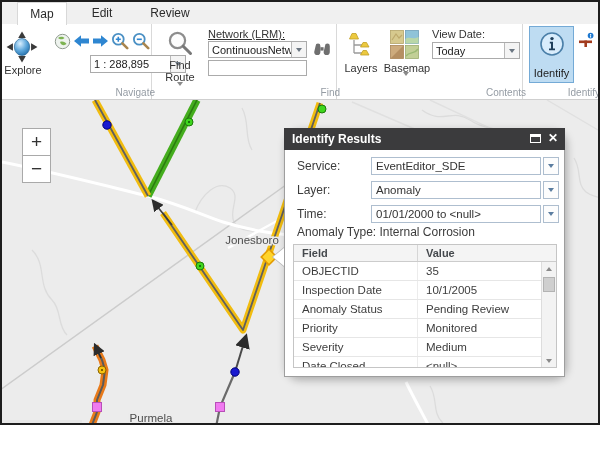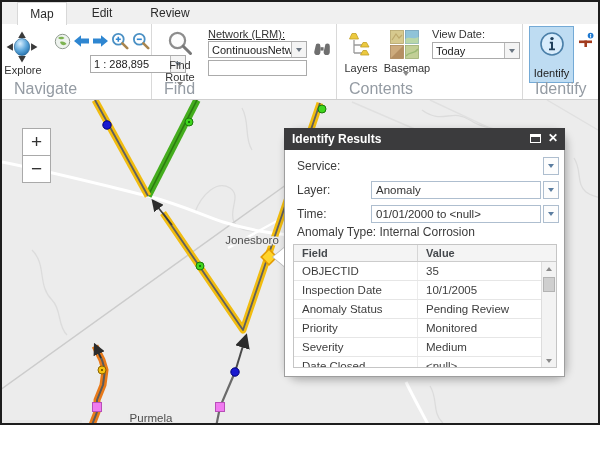--- a/index.html
+++ b/index.html
@@ -8,21 +8,21 @@
   .screen { position:relative; width:600px; height:425px; border:2px solid #1d1d1d; background:#fff; overflow:hidden; }
 
   
   .tabbar { position:absolute; left:0; top:0; width:596px; height:22px; background:#f0f0f0; }
   .tab { position:absolute; top:0; height:23px; text-align:center; font-size:12px; color:#2b2b2b; line-height:22px; cursor:default; }
   .tab.active { background:#fff; border:1px solid #d8d8d8; border-bottom:none; z-index:2; }
 
   
   .ribbon { position:absolute; left:0; top:22px; width:596px; height:76px; background:#fff; border-bottom:1px solid #cfcfcf; }
   .rgroup { position:absolute; top:0; height:75px; border-right:1px solid #d9d9d9; }
-  .rgroup-label { position:absolute; bottom:1px; left:12px; width:100%; text-align:left; font-size:16px; color:#949ba3; }
+  .rgroup-label { position:absolute; bottom:1px; left:4px; width:100%; text-align:right; font-size:10px; color:#949ba3; }
   .ricon { position:absolute; }
   .rlabel { position:absolute; font-size:11px; color:#333; text-align:center; }
   .combo { position:absolute; background:#fff; border:1px solid #ababab; font-size:11px; color:#222; display:flex; align-items:center; }
   .combo .ctext { flex:1; padding:0 3px; white-space:nowrap; overflow:hidden; }
   .trigger { width:15px; height:100%; background:#f4f4f4; border-left:1px solid #b9b9b9; display:flex; align-items:center; justify-content:center; }
   .tri-down { width:0; height:0; border-left:3.5px solid transparent; border-right:3.5px solid transparent; border-top:4px solid #6b7682; }
   .plaininput { position:absolute; background:#fff; border:1px solid #ababab; font-size:11px; padding:0 3px; font-family:"Liberation Sans",sans-serif; }
   .identify-btn { position:absolute; left:6px; top:2px; width:45px; height:57px; background:#bedcf2; border:1px solid #74aad6; }
   .identify-btn .lbl { position:absolute; bottom:3px; width:100%; text-align:center; font-size:11px; color:#222; }
 
@@ -315,20 +315,21 @@
       <span class="callout front"></span>
 
       <div class="popup-title">
         <span>Identify Results</span>
         <span class="ptool max-icon"></span>
         <span class="ptool close-icon">✕</span>
       </div>
 
       <div class="popup-body">
         <span class="prow-label" style="top:9px;">Service:</span>
+        <div class="pcombo" style="top:7px;">EventEditor_SDE</div>
         <div class="ptrigger" style="top:7px;">
             <span class="tri-down"></span>
           </div>
 
         <span class="prow-label" style="top:33px;">Layer:</span>
         <div class="pcombo" style="top:31px;">Anomaly</div>
         <div class="ptrigger" style="top:31px;">
             <span class="tri-down"></span>
           </div>
 

